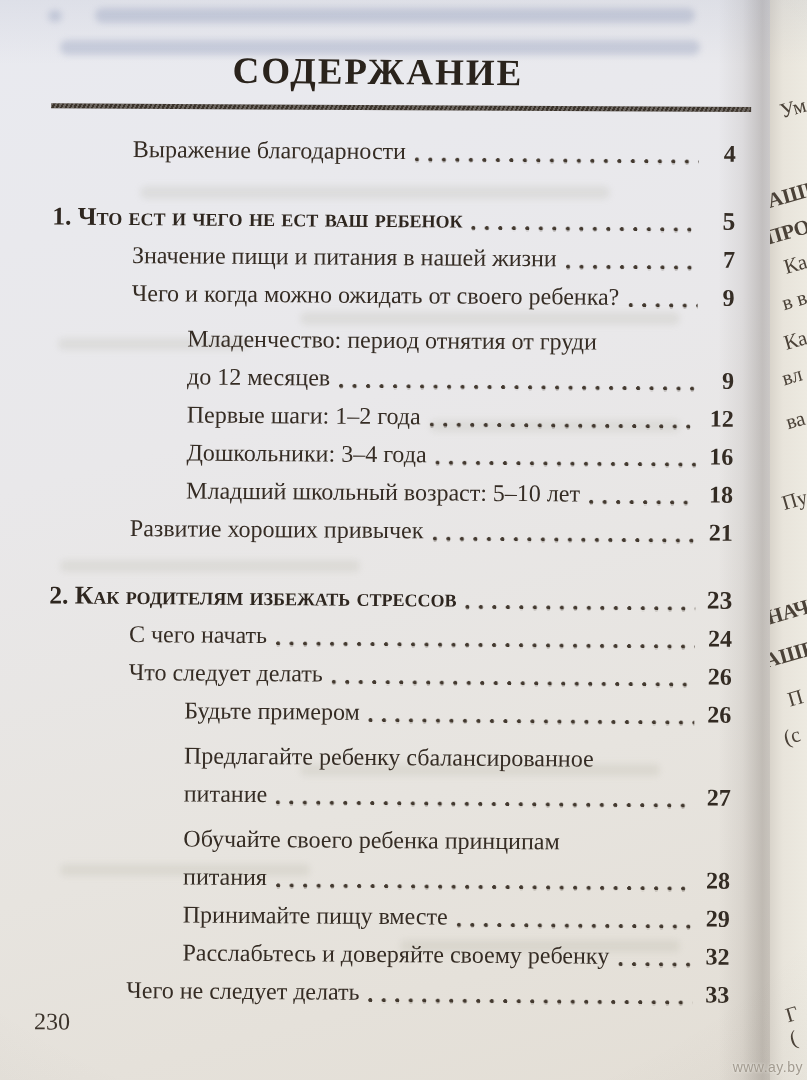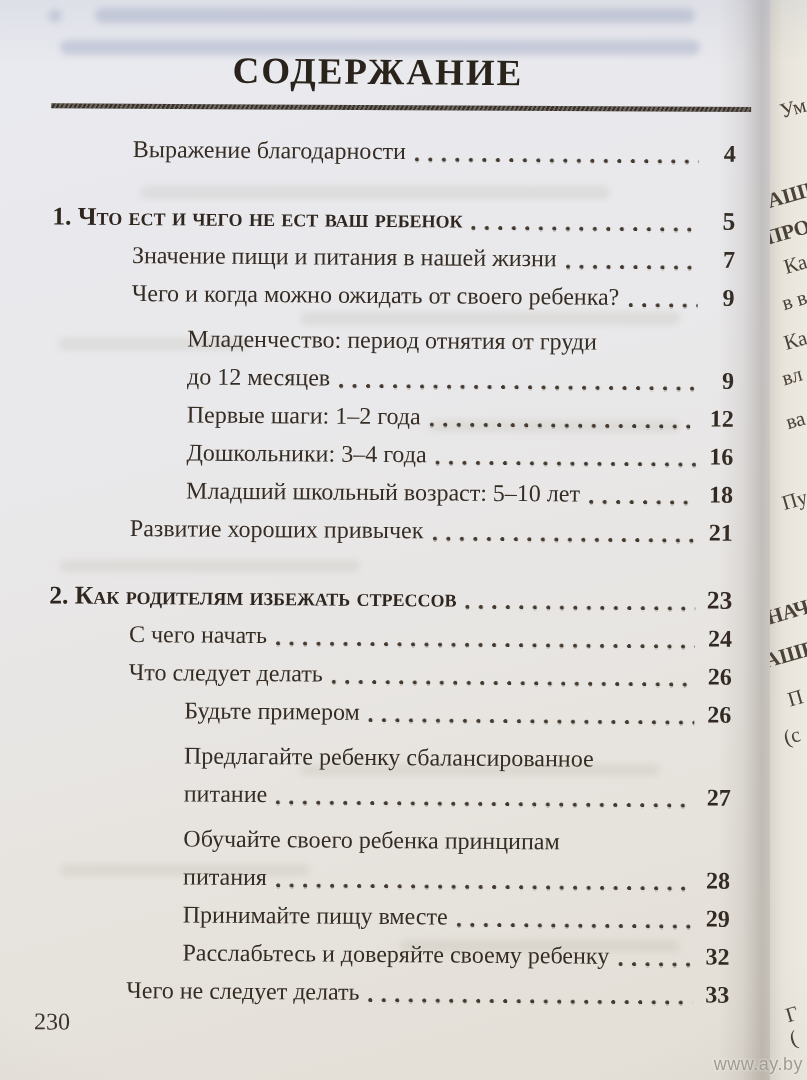--- a/index.html
+++ b/index.html
@@ -132,21 +132,21 @@
     font-size: 21px;
     transform: rotate(-16deg);
     white-space: nowrap;
   }
   .frag.bold { font-weight: 700; }
 
   .watermark {
     position: absolute;
     right: 4px; bottom: 5px;
     font-family: "Liberation Sans", sans-serif;
-    font-size: 18px;
+    font-size: 14px;
     letter-spacing: 0.5px;
     color: #a29b90;
     text-shadow: 0 0 3px #f4f2ec;
   }
 </style>
 </head>
 <body>
 
 <div class="photo">
 

